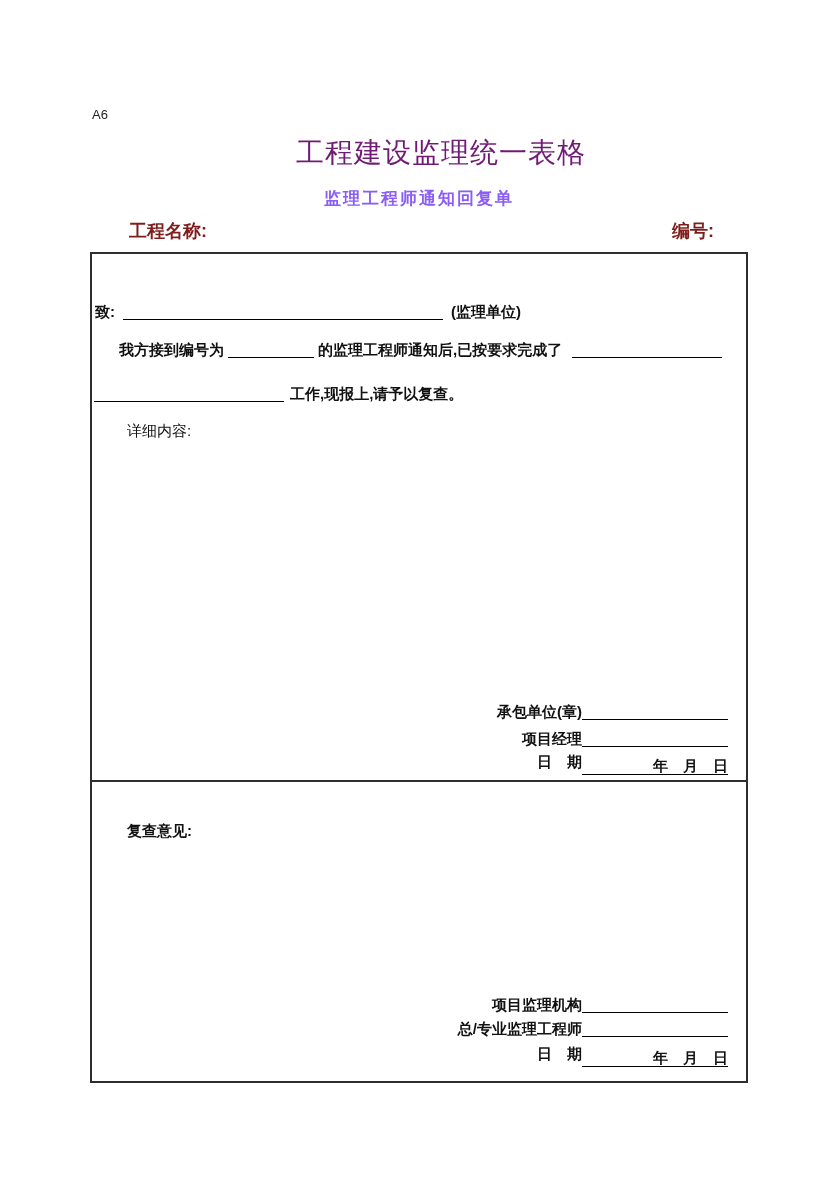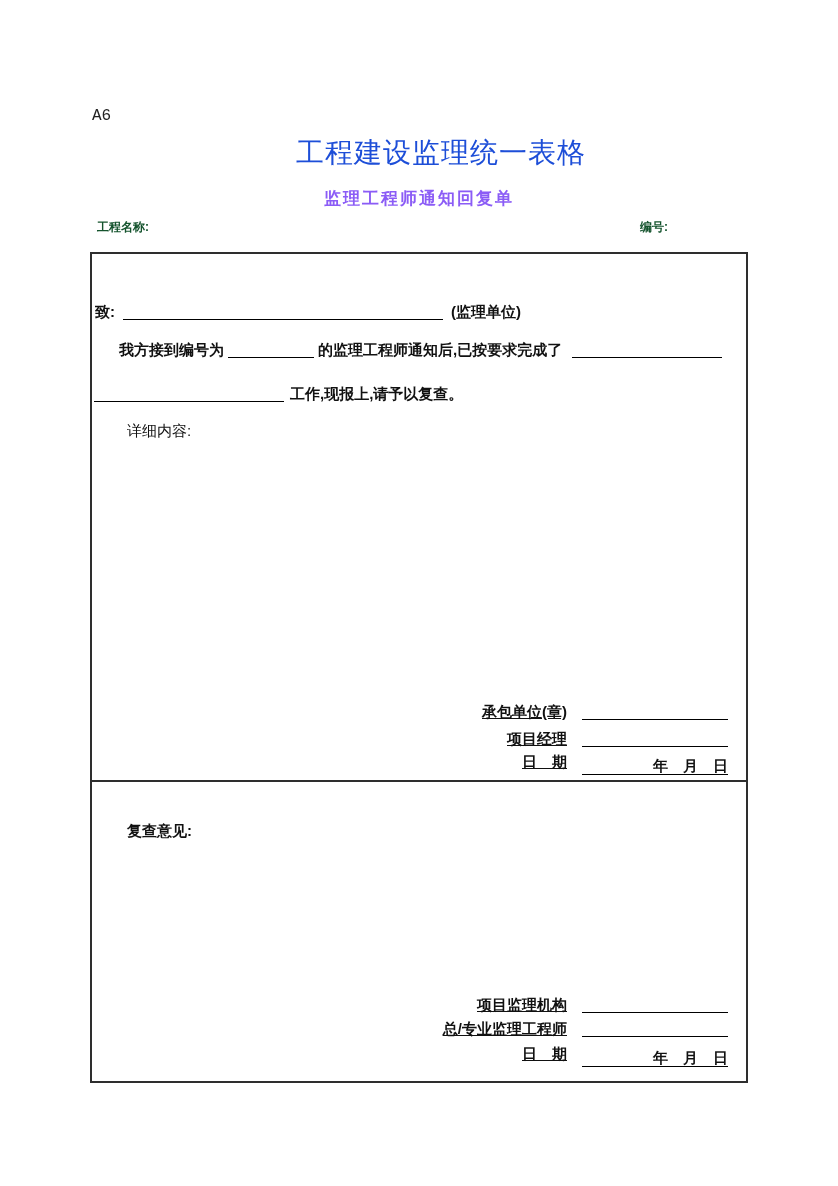--- a/index.html
+++ b/index.html
@@ -7,38 +7,38 @@
   body { font-family:"Liberation Sans", sans-serif; color:#1a1a1a; }
   .page {
     position:relative;
     width:838px; height:1186px;
     background:#ffffff;
     margin:0 auto;
     overflow:hidden;
   }
   .form-code {
     position:absolute; left:92px; top:107px;
-    font-family:Liberation Mono, monospace;
-    font-size:16px; color:#222;
+    font-family:Liberation Sans, sans-serif;
+    font-size:13px; color:#222;
   }
   .doc-title {
     position:absolute; left:0; right:0; top:134px;
     text-align:center;
     font-family:"Liberation Serif", serif;
-    font-size:28px; font-weight:400; color:#1d4ed8;
+    font-size:28px; font-weight:400; color:#701a75;
     letter-spacing:1px;
     margin-left:44px;
   }
   .doc-subtitle {
     position:absolute; left:0; right:0; top:187px;
     text-align:center;
     font-size:17px; font-weight:700; color:#8b5cf6;
     letter-spacing:2px;
   }
-  .hdr-label { position:absolute; font-size:12px; font-weight:600; color:#14532d; }
+  .hdr-label { position:absolute; font-size:18px; font-weight:600; color:#7f1d1d;margin-left:32px; }
   .hdr-project { left:97px; top:219px; }
   .hdr-number  { left:640px; top:219px; }
 
   .form-box {
     position:absolute;
     left:90px; top:252px;
     width:658px; height:831px;
     border:2px solid #2e2e2e;
     background:#fff;
   }
@@ -56,21 +56,21 @@
   }
   .blank.date-blank { text-align:right; font-size:15px; font-weight:600; height:19px; vertical-align:-4px; }
 
   .row-to     { top:18px;  left:3px; }
   .row-body2  { top:56px;  left:27px; }
   .row-body3  { top:100px; left:2px; }
   .row-detail { top:137px; left:35px; font-weight:500; }
   .row-review { top:9px;   left:35px; }
 
   .sig-row { position:absolute; right:18px; font-size:15px; font-weight:600; color:#111; white-space:nowrap; line-height:20px; text-align:right; }
-  .sig-label { display:inline-block; margin-right:15px;text-decoration:underline; }
+  .sig-label { display:inline-block; margin-right:0; }
   .s-top-1 { top:448px; }
   .s-top-2 { top:475px; }
   .s-top-3 { top:498px; }
   .s-bot-1 { top:213px; }
   .s-bot-2 { top:237px; }
   .s-bot-3 { top:262px; }
 
   .w-to     { width:320px; margin:0 8px; }
   .w-num    { width:86px;  margin:0 4px; }
   .w-done   { width:150px; margin-left:10px; }

